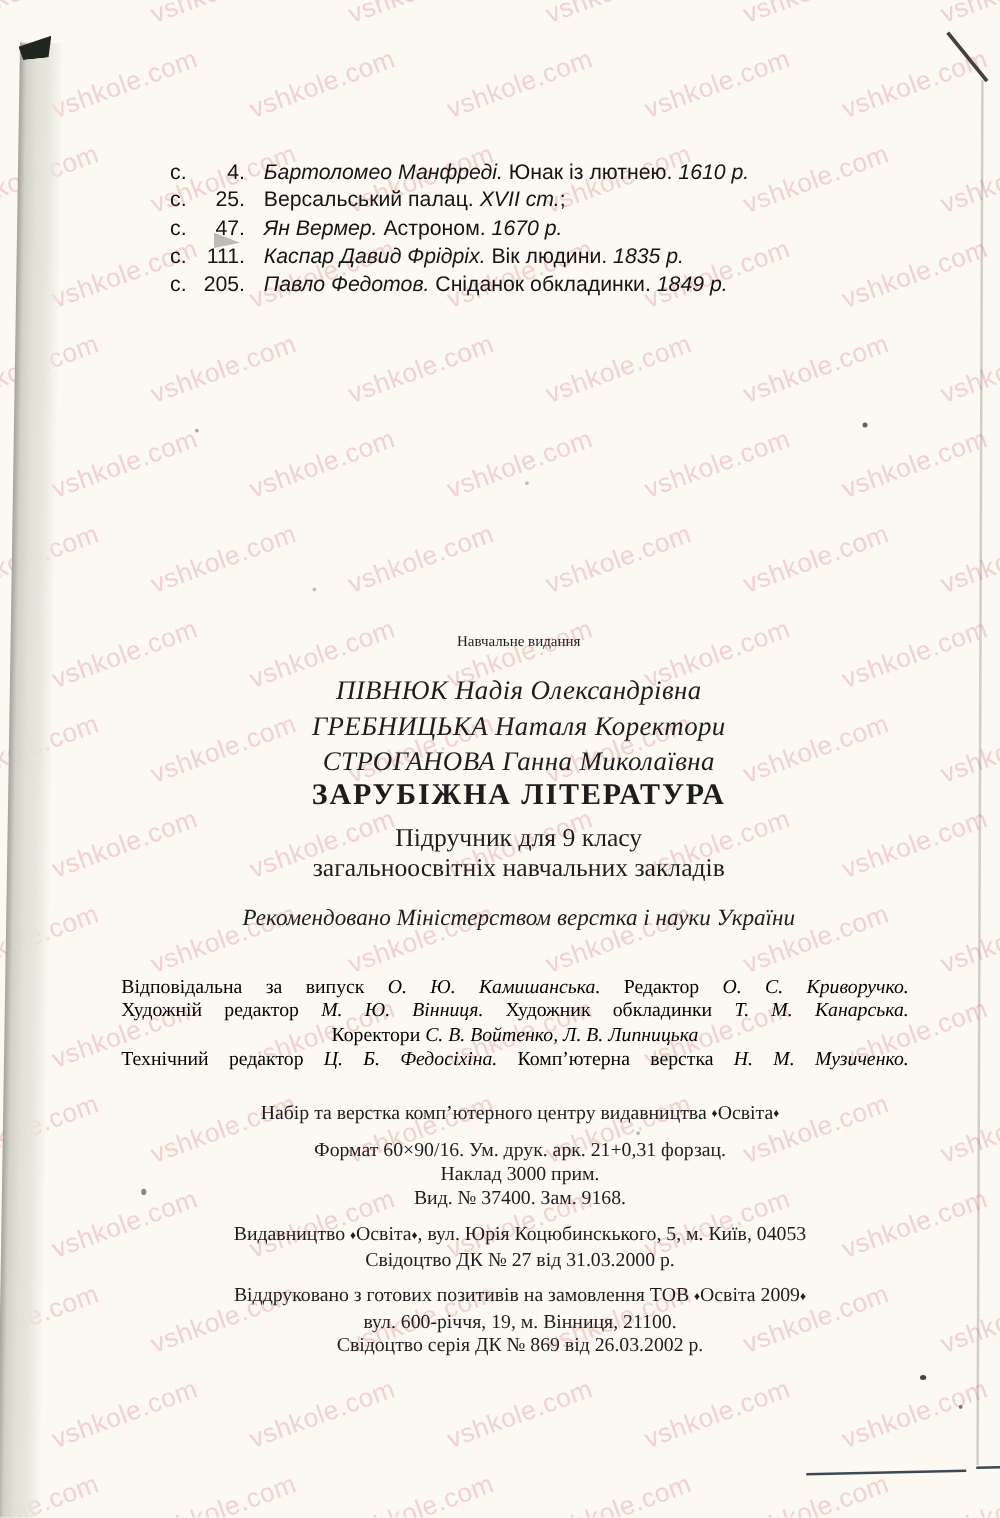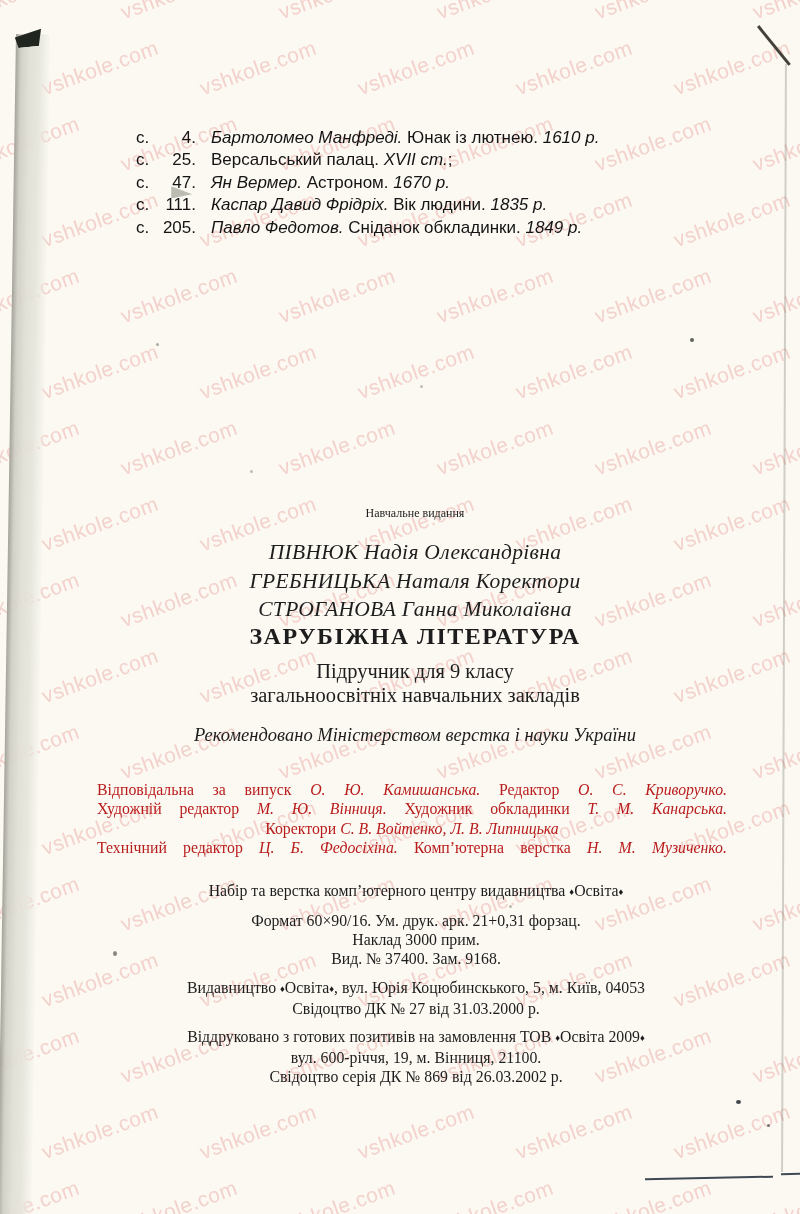--- a/index.html
+++ b/index.html
@@ -66,21 +66,21 @@
   #authors{top:538px;font-size:21.5px;line-height:28.5px;font-style:italic;letter-spacing:.3px;}
   #authors p{margin:0;text-align:center;}
   #ed-title{top:623px;font-size:24px;font-weight:bold;letter-spacing:1.5px;}
   #subtitle{top:660px;font-size:20.5px;line-height:23.5px;}
   #subtitle p{margin:0;}
   #recommend{top:725px;font-size:18.5px;font-style:italic;}
 
   
   #credits{
     position:absolute;left:97px;top:780px;width:630px;
-    font-size:15.8px;line-height:19.4px;color:#b91c1c;
+    font-size:15.8px;line-height:19.4px;color:#000000;
   }
   .credit-line{margin:0;}
   .credit-line.just{text-align:justify;text-align-last:justify;-moz-text-align-last:justify;}
   .credit-line.cent{text-align:center;}
 
   
   #imprint{
     position:absolute;left:60px;top:881px;width:712px;text-align:center;
     font-size:15.8px;line-height:19.2px;color:#1d1d1d;
   }

